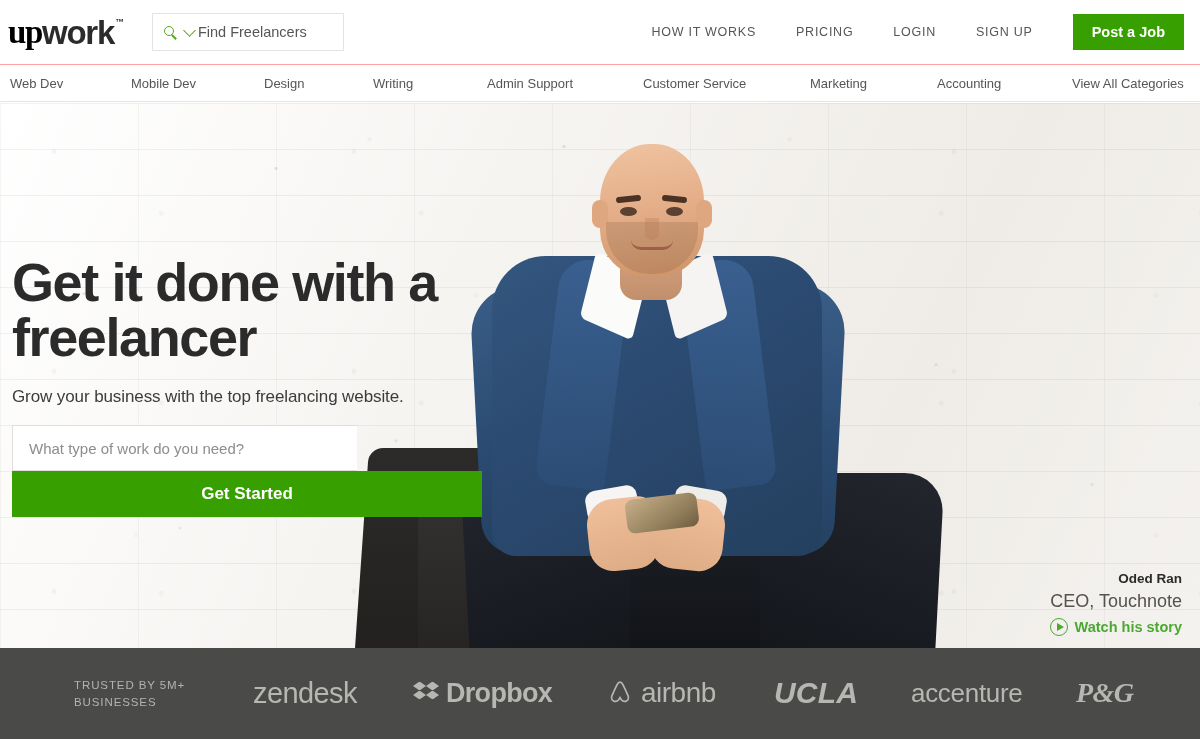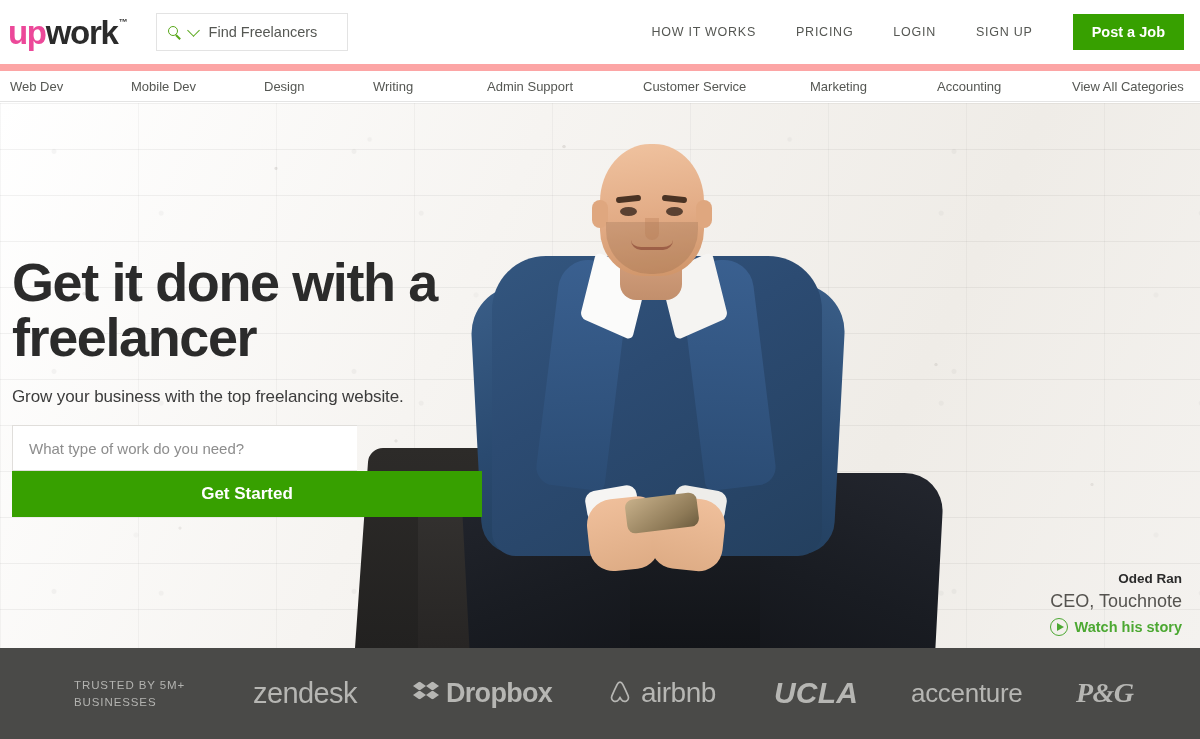--- a/index.html
+++ b/index.html
@@ -24,21 +24,21 @@
   .logo {
     margin-left: 8px;
     font-size: 33px;
     font-weight: 700;
     letter-spacing: -1.3px;
     line-height: 1;
     white-space: nowrap;
     display: flex; align-items: flex-start;
     cursor: pointer;
   }
-  .logo .lg-up { color: #ec4899; }
+  .logo .lg-up { color: #000000; font-family: Liberation Serif, serif; }
   .logo .lg-work { color: #2b2b2b; }
   .logo .lg-tm {
     color: #2b2b2b; font-size: 9px; font-weight: 700;
     margin-top: 2px; margin-left: 1px; letter-spacing: 0;
   }
 
   .findbox {
     margin-left: 28px;
     width: 192px; height: 38px;
     border: 1px solid #e3e3e3;
@@ -61,21 +61,21 @@
     transform: rotate(45deg); transform-origin: left center;
   }
   .findbox .chev {
     margin-left: 8px; width: 9px; height: 9px; flex: none;
     border-right: 1.8px solid #59a81a;
     border-bottom: 1.8px solid #59a81a;
     transform: rotate(45deg);
     margin-top: -4px;
   }
   .findbox .ftext {
-    margin-left: 11px;
+    margin-left: 4px;
     font-size: 14.5px; color: #555753; white-space: nowrap;
   }
 
   .topnav {
     margin-left: auto;
     display: flex; align-items: center;
     padding-right: 16px;
   }
   .topnav a {
     font-size: 12.5px;
@@ -96,21 +96,21 @@
     cursor: pointer;
     white-space: nowrap;
     font-family: "Liberation Sans", sans-serif;
   }
 
   
   .catnav {
     position: absolute; top: 64px; left: 0;
     width: 1200px; height: 38px;
     background: #fff;
-    border-top: 7px solid #fca5a5;
+    border-top: 1px solid #fca5a5;
     border-bottom: 1px solid #e4e4e4;
     display: flex; align-items: center;
     z-index: 19;
   }
   .catnav .cat {
     font-size: 13px; color: #555753;
     white-space: nowrap; cursor: pointer;
     position: absolute;
   }
 

